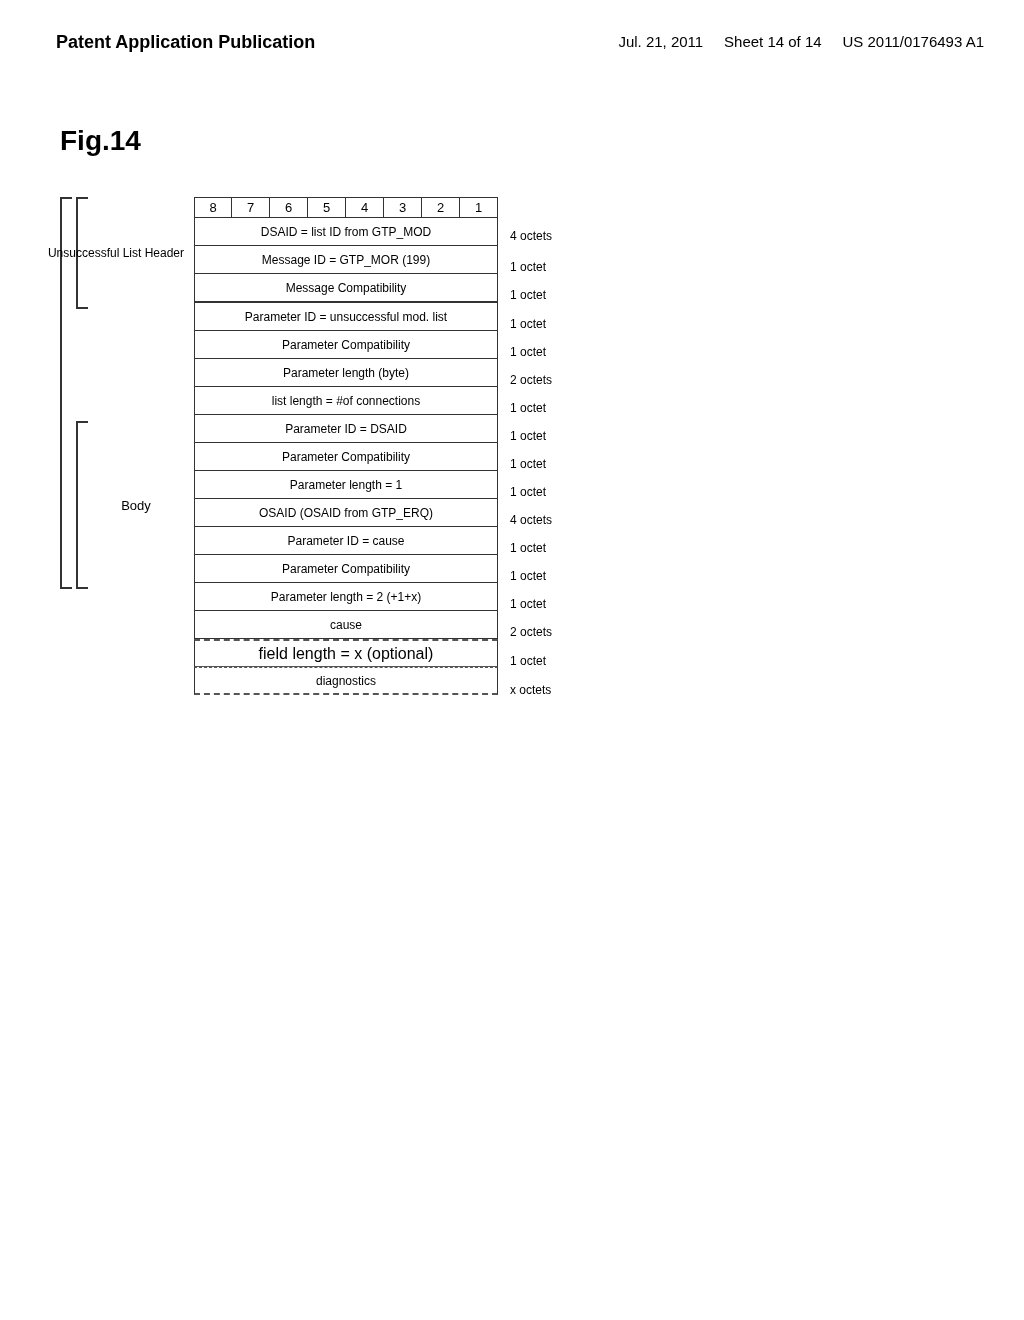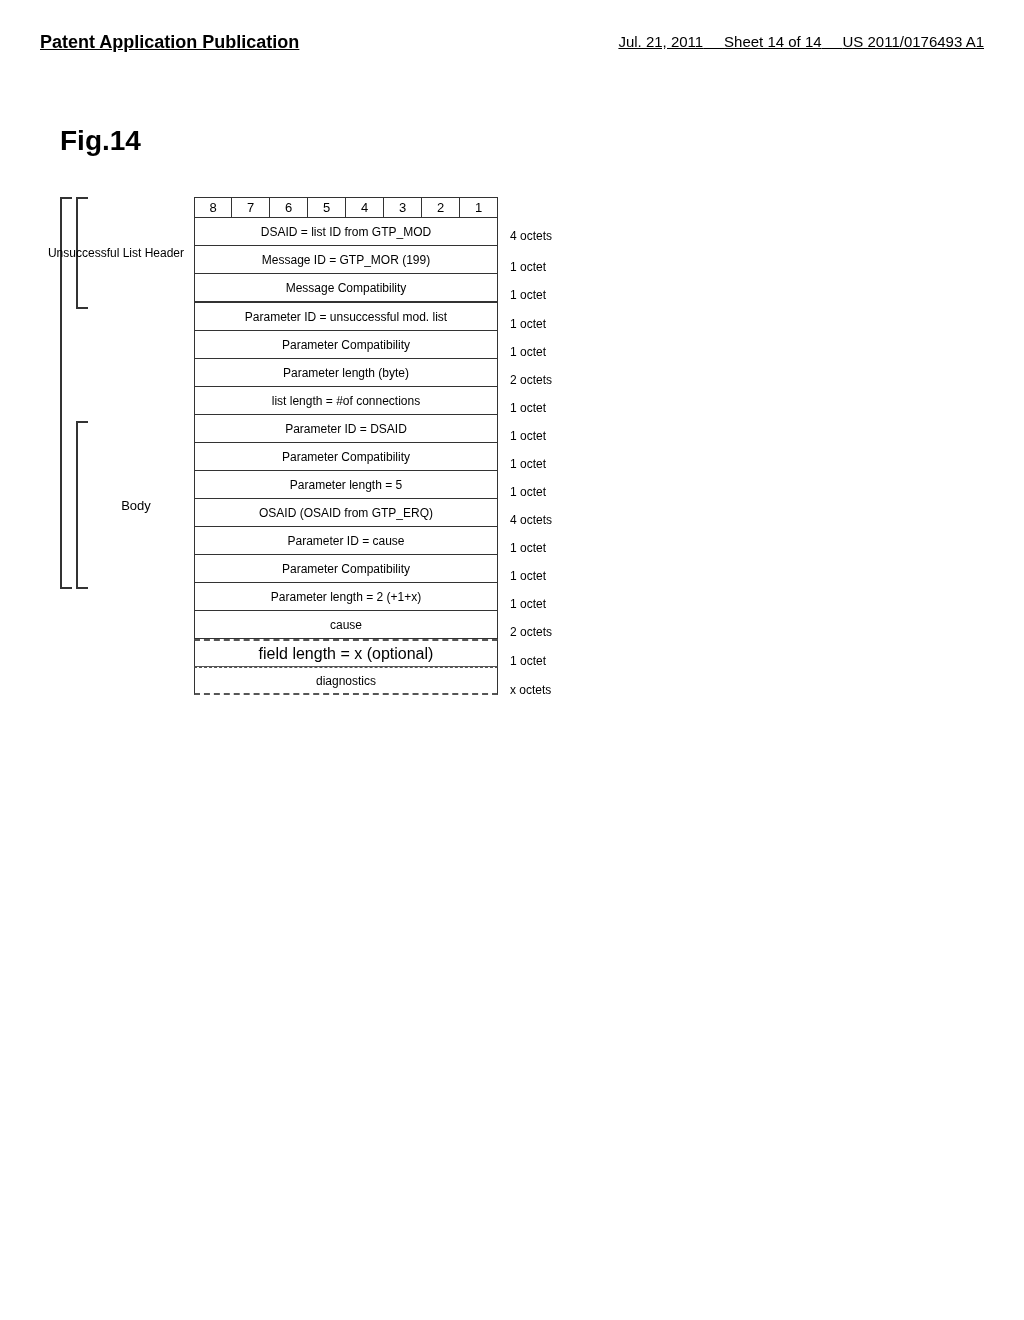--- a/index.html
+++ b/index.html
@@ -9,23 +9,22 @@
       width: 1024px;
       min-height: 1320px;
       position: relative;
       overflow: hidden;
     }
 
     .header {
       display: flex;
       justify-content: space-between;
       align-items: flex-start;
-      padding: 30px 40px 10px 40px;
+      padding: 30px 40px 10px 56px;
       border-bottom: none;
-      text-decoration: underline;
     }
 
     .header-left {
       font-size: 18px;
       font-weight: bold;
       line-height: 1.4;
     }
 
     .header-right {
       text-align: right;
@@ -207,21 +206,21 @@
 
         <div class="data-row">
           <div class="row-span-full">Parameter ID = DSAID</div>
         </div>
 
         <div class="data-row">
           <div class="row-span-full">Parameter Compatibility</div>
         </div>
 
         <div class="data-row">
-          <div class="row-span-full">Parameter length = 5</div>
+          <div class="row-span-full">Parameter length = 1</div>
         </div>
 
         <div class="data-row">
           <div class="row-span-full">OSAID (OSAID from GTP_ERQ)</div>
         </div>
 
         <div class="data-row">
           <div class="row-span-full">Parameter ID = cause</div>
         </div>
 

